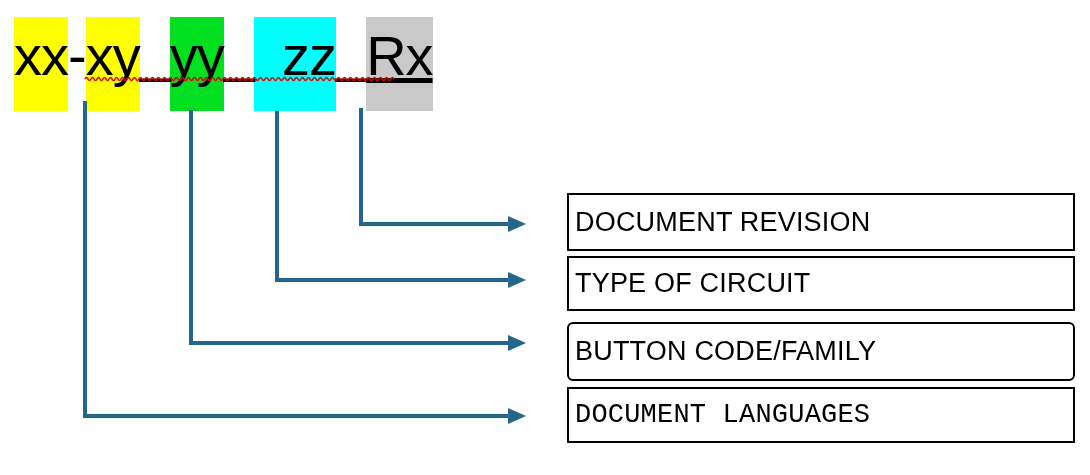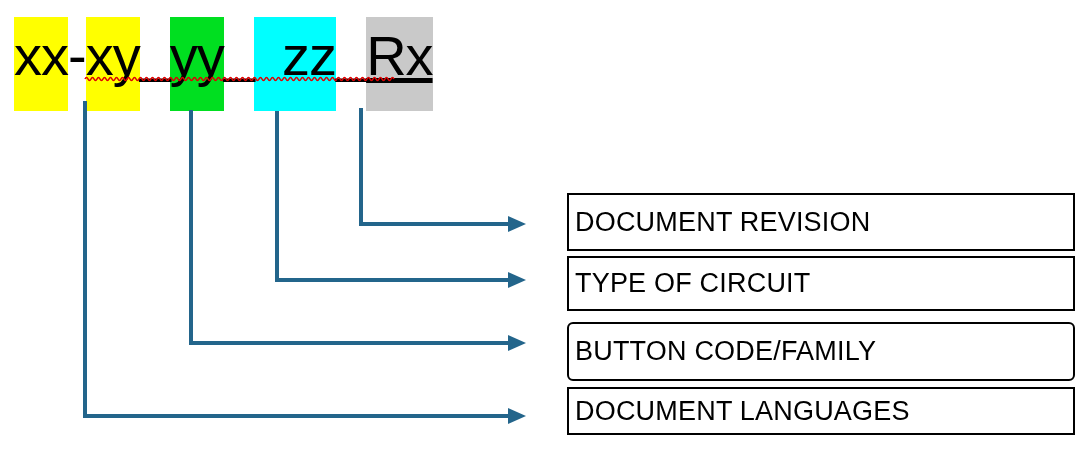--- a/index.html
+++ b/index.html
@@ -88,21 +88,21 @@
     align-items: center;
     padding-left: 6px;
     font-size: 27px;
     color: var(--text, #000000);
     letter-spacing: 0.2px;
     margin-left: 24px;
   }
   .box-1 { top: 193px; height: 58px; }
   .box-2 { top: 256px; height: 55px; }
   .box-3 { top: 322px; height: 59px; border-radius: 6px; }
-  .box-4 { top: 387px; height: 48px; }
+  .box-4 { top: 387px; height: 56px; font-family: Liberation Mono, monospace; }
 </style>
 </head>
 <body>
 
 <div class="canvas">
 
   <div class="code-row">
     <span class="seg hl-yellow">xx</span>
     <span class="seg">-</span>
     <span class="seg hl-yellow">xy</span>

